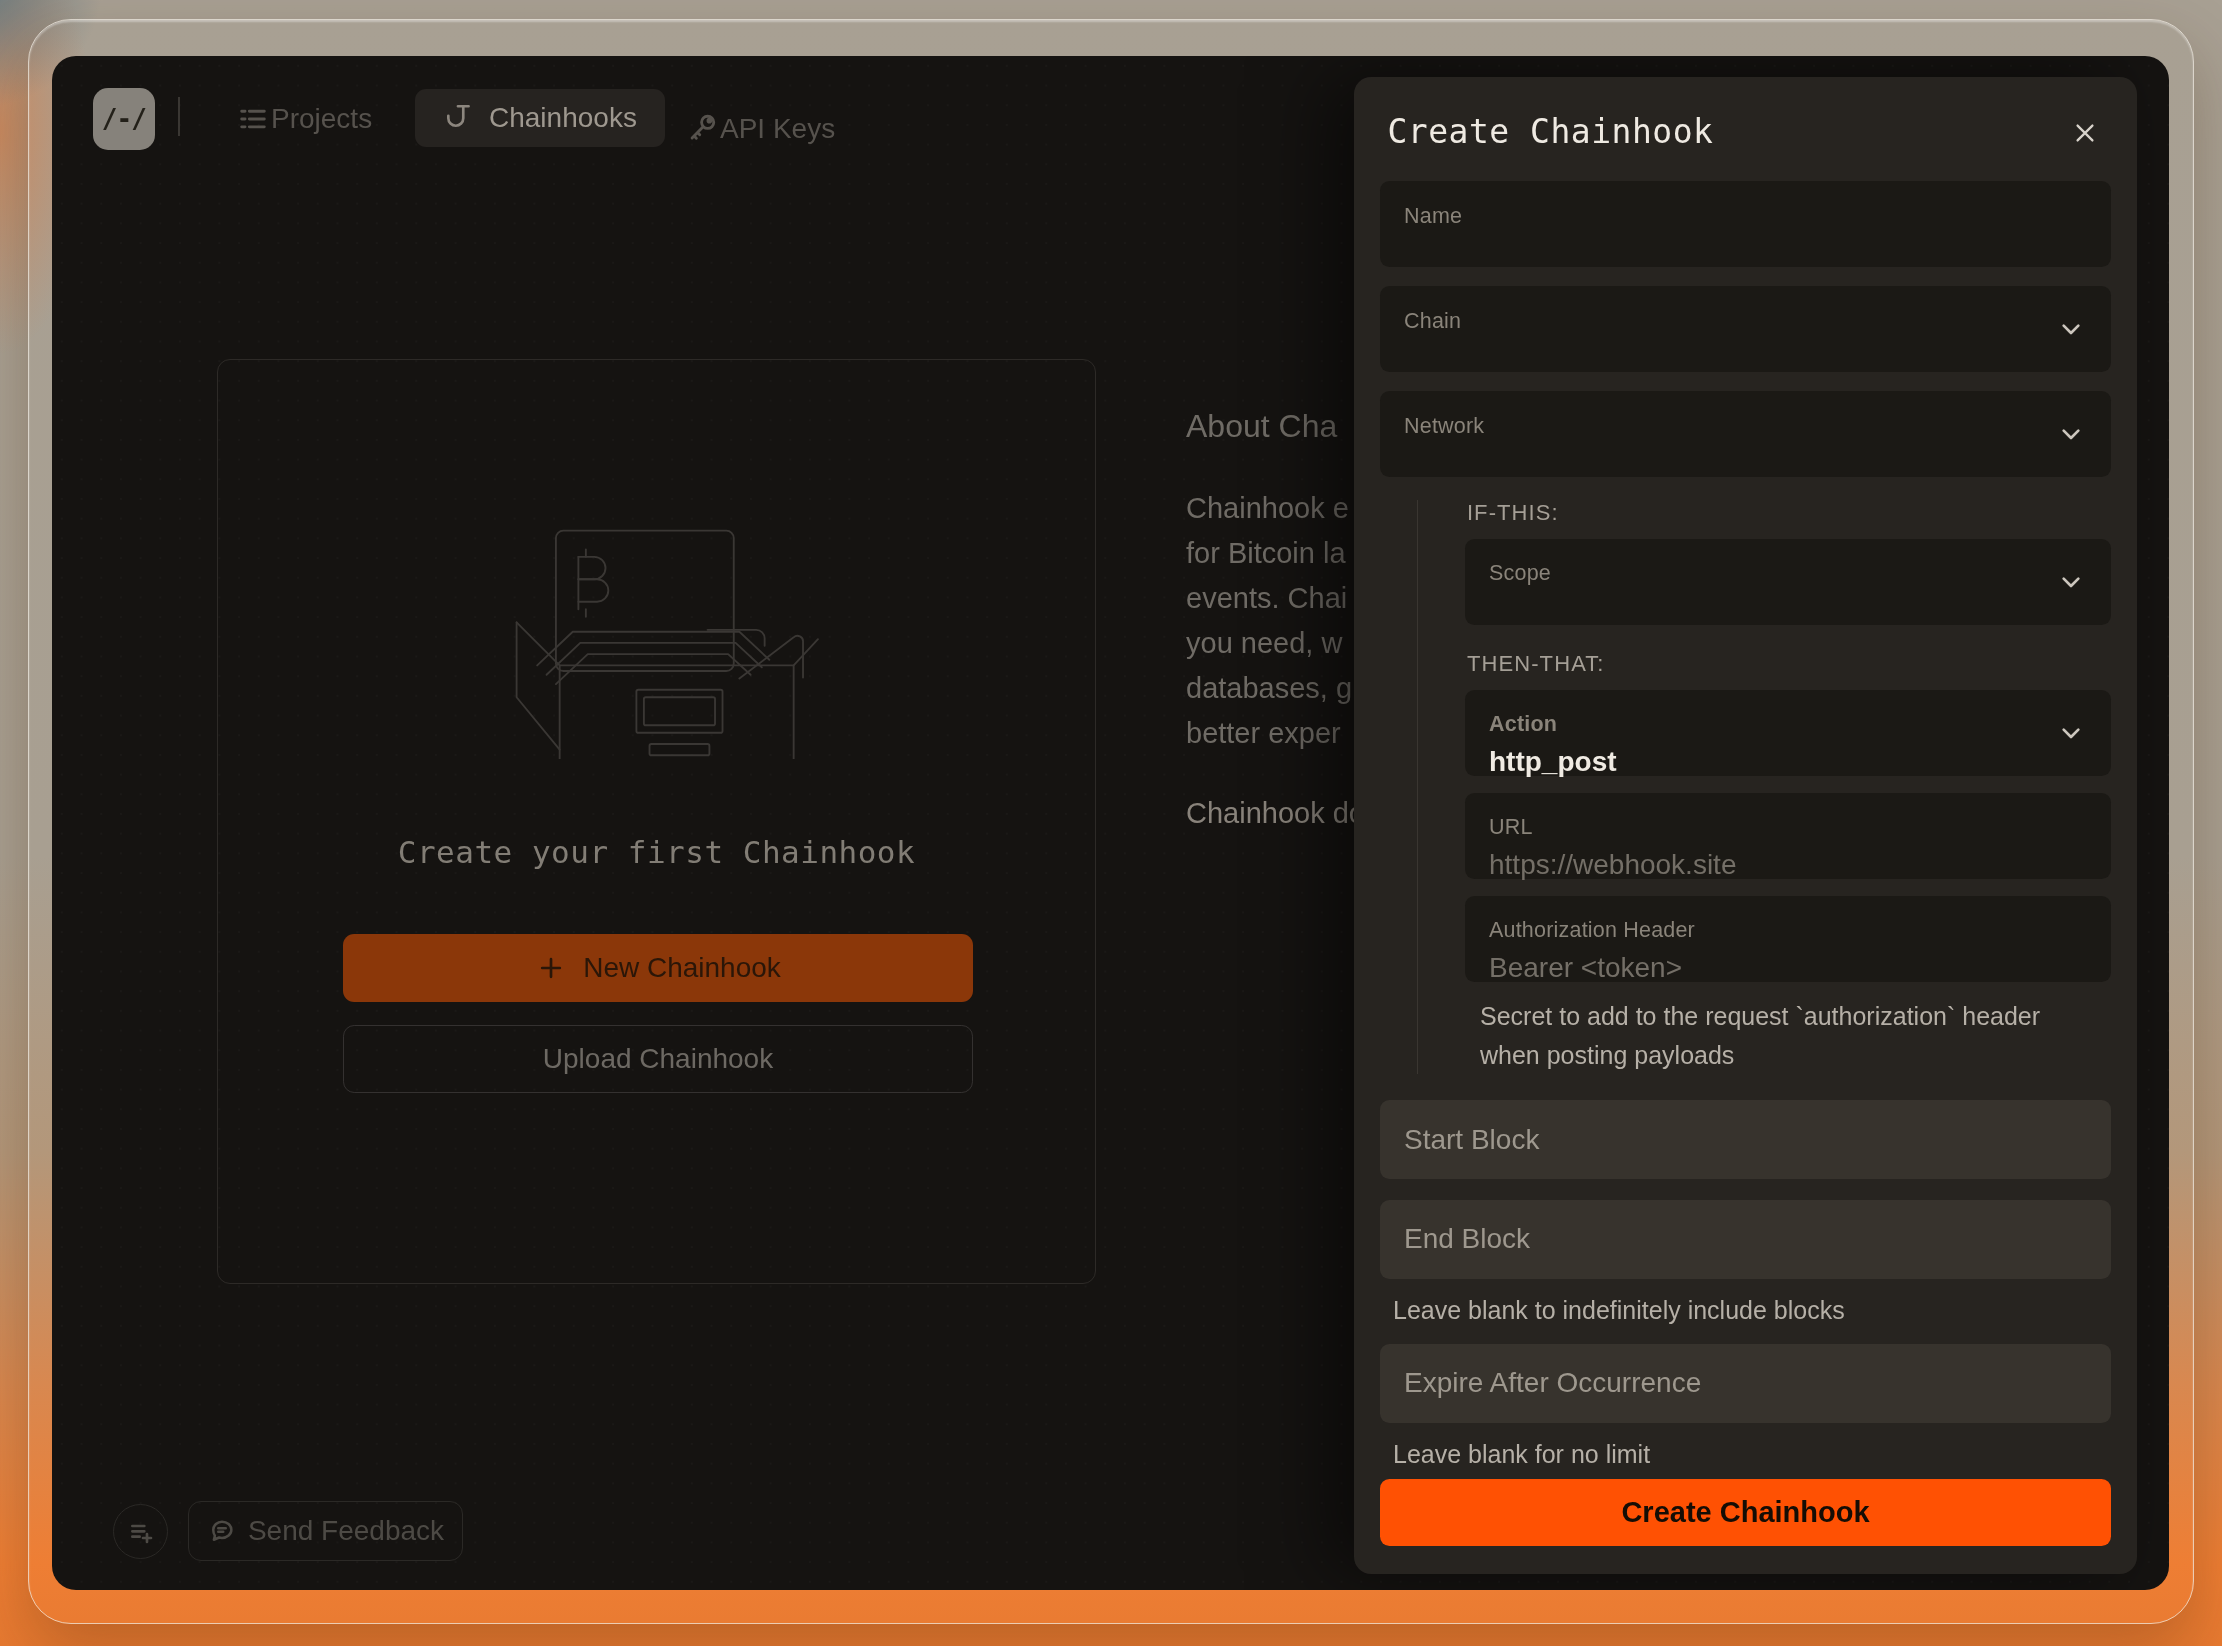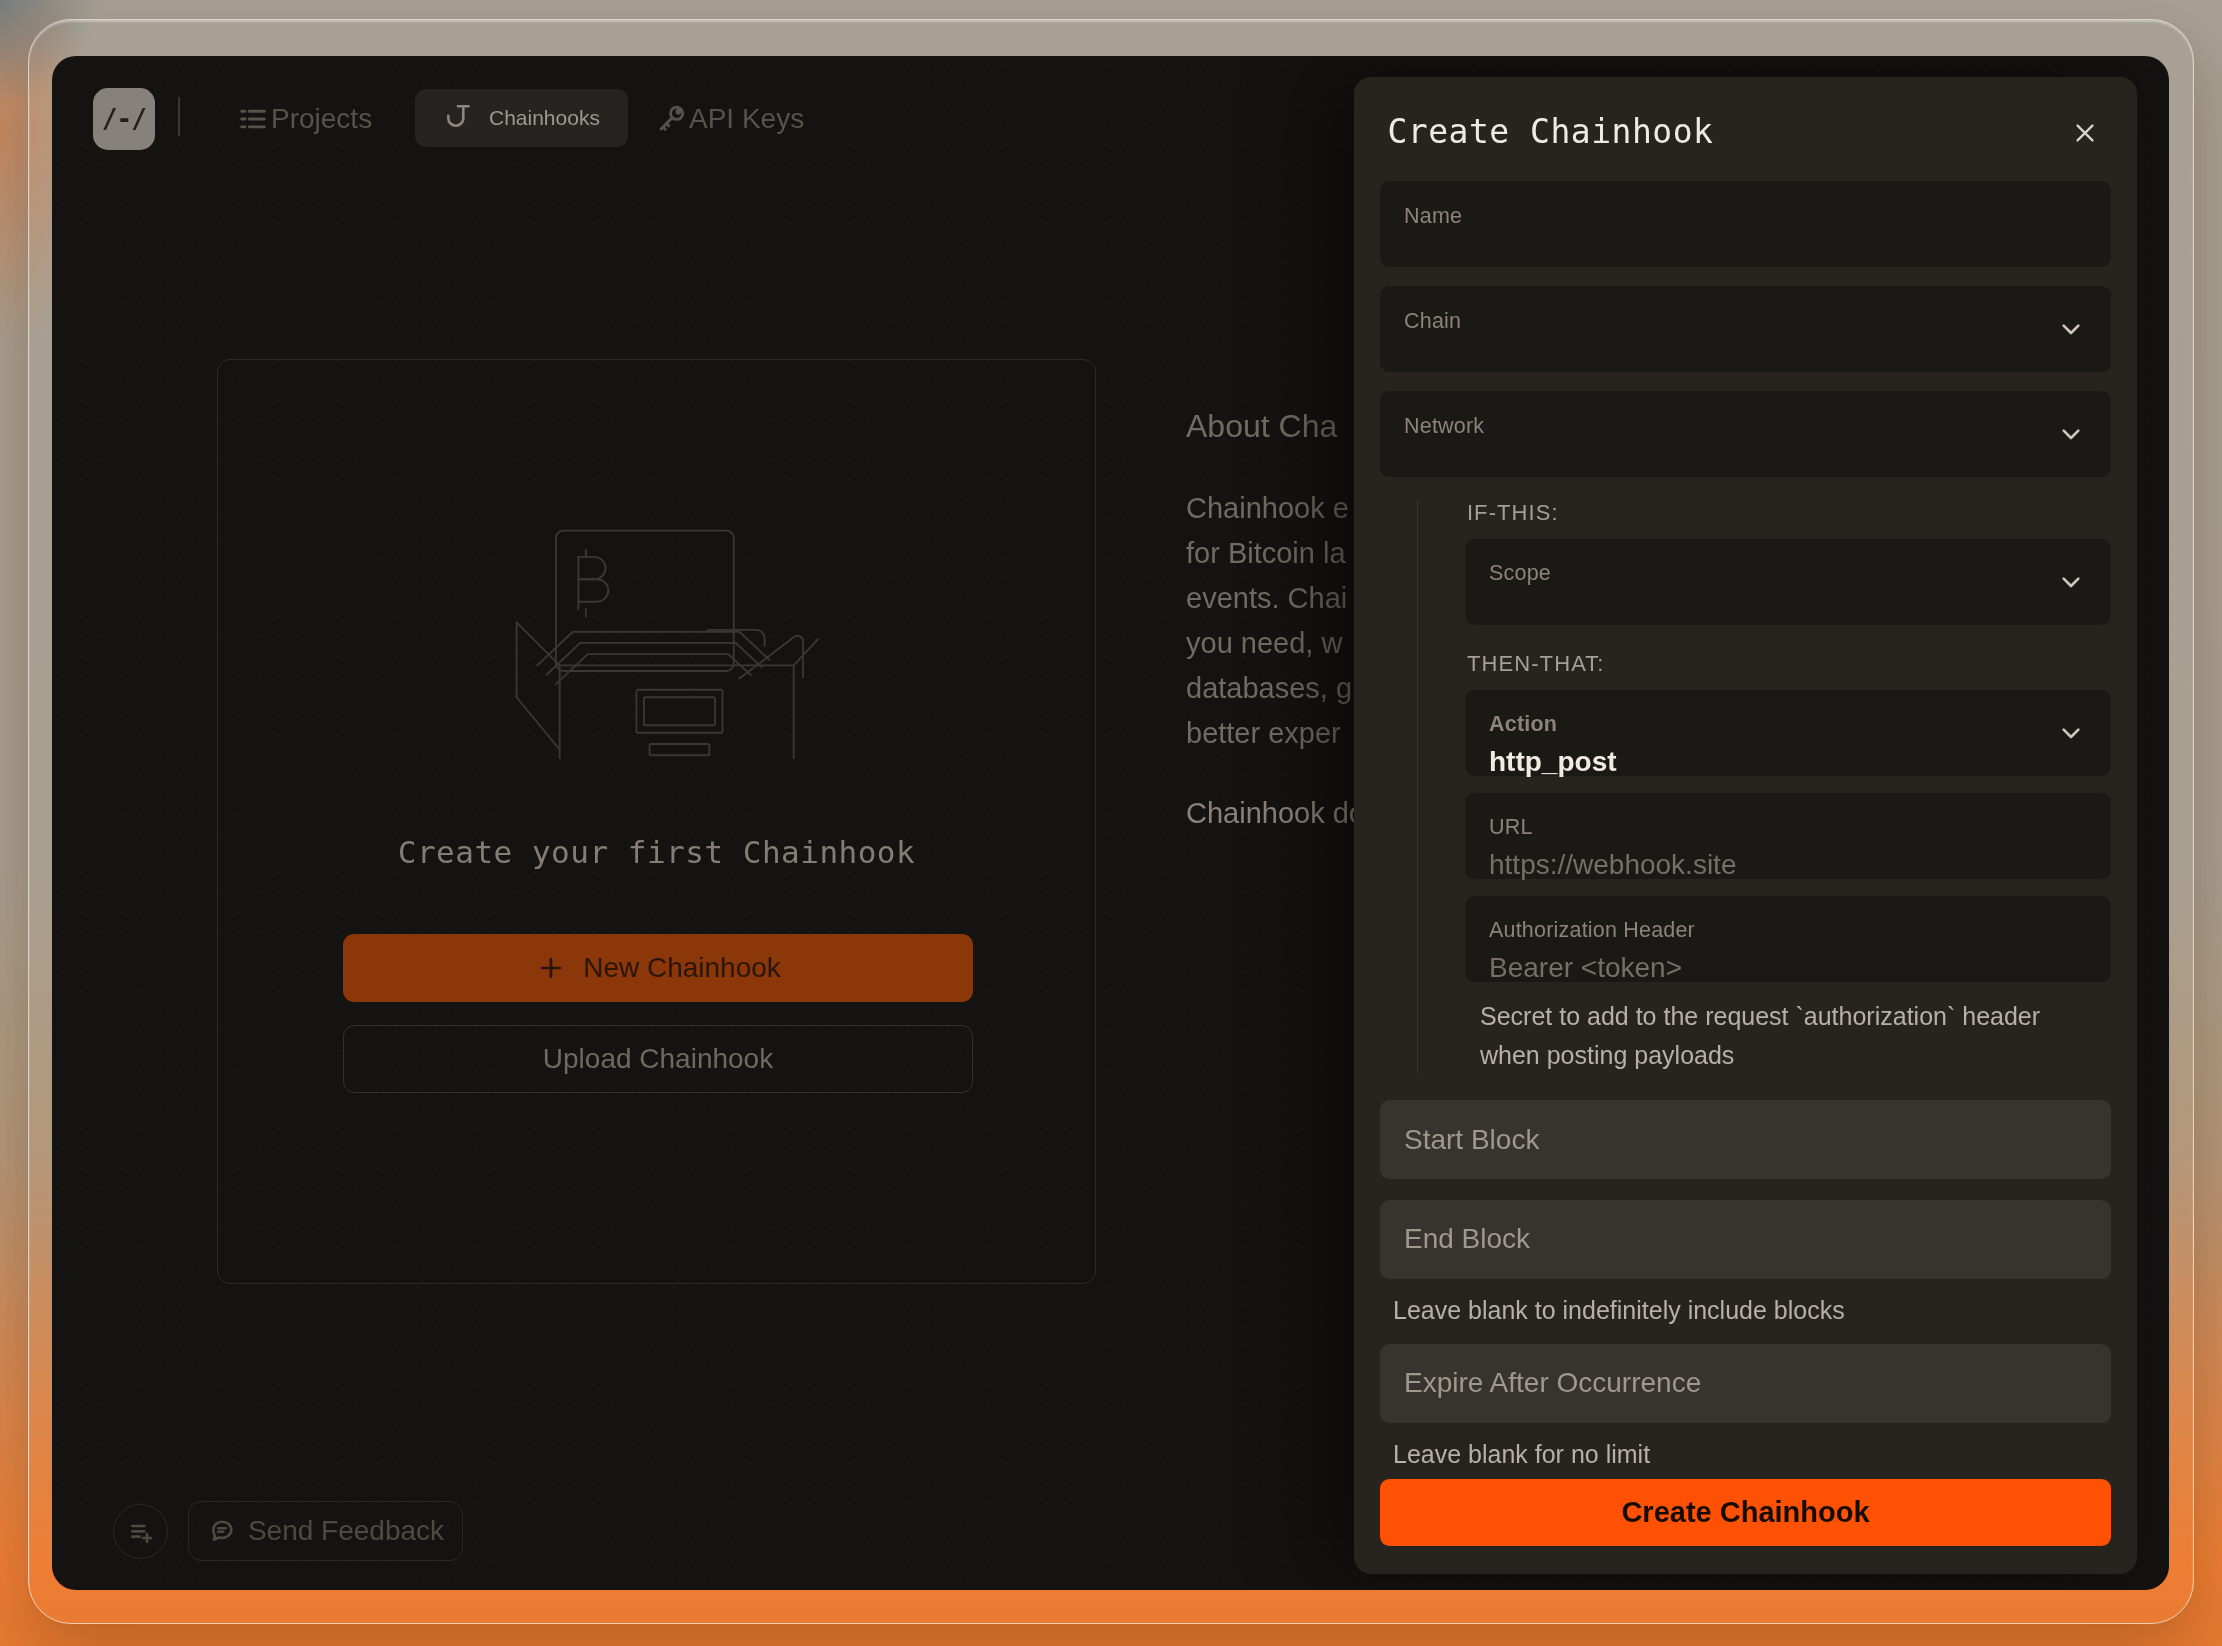--- a/index.html
+++ b/index.html
@@ -25,21 +25,21 @@
   }
   
   .logo{position:absolute;left:41px;top:32px;width:62px;height:62px;border-radius:15px;background:#86827b;
     display:flex;align-items:center;justify-content:center;color:#232019;
     font-family:"DejaVu Sans Mono",monospace;font-size:26px;font-weight:bold;letter-spacing:-0.9px;}
   .nav-divider{position:absolute;left:126px;top:41px;width:1.9px;height:39px;background:#3a3733;}
   .nav-item{position:absolute;top:37px;height:52px;display:flex;align-items:center;gap:1px;
     color:#56524d;font-size:28px;font-weight:500;}
   .nav-item svg{stroke:#56524d;}
   .nav-pill{position:absolute;left:363px;top:33px;height:58px;padding:0 28px;border-radius:11.2px;
-    background:#262320;display:flex;align-items:center;gap:14px;color:#9e988f;font-size:21px;font-weight:500;}
+    background:#262320;display:flex;align-items:center;gap:14px;color:#9e988f;font-size:28px;font-weight:500;}
   .nav-pill svg{stroke:#8c867e;}
   .icon{flex:0 0 auto;display:block;fill:none;stroke-width:2;stroke-linecap:round;stroke-linejoin:round;}
   
   .card{position:absolute;left:165px;top:303px;width:879px;height:925px;border-radius:13px;border:1.4px solid #2d2a27;}
   .illus{position:absolute;left:50%;top:165px;transform:translateX(-50%);}
   .es-title{position:absolute;left:0;right:0;top:474px;text-align:center;color:#827d75;
     font-family:"DejaVu Sans Mono",monospace;font-size:31px;letter-spacing:0.5px;}
   .btn{display:flex;align-items:center;justify-content:center;border-radius:11.2px;cursor:pointer;}
   .btn-new{position:absolute;left:125px;top:574px;width:630px;height:68px;background:#8b3709;
     gap:16px;color:#2a1608;font-size:28px;font-weight:500;}
@@ -104,21 +104,21 @@
       <span>Projects</span>
     </div>
 
     <div class="nav-pill">
       <svg class="icon" width="32" height="32" viewBox="0 0 24 24">
           <path d="M15.2 3.2v9a5.6 5.6 0 0 1-11.2 0v-1.8M11.2 3.2h8"></path>
         </svg>
       <span>Chainhooks</span>
     </div>
 
-    <div class="nav-item" style="left:602px;">
+    <div class="nav-item" style="left:633px;align-items:flex-end;">
       <svg class="icon" width="34" height="34" viewBox="0 0 24 24">
           <circle cx="16" cy="8" r="4.3"></circle>
           <circle cx="17.2" cy="6.8" r="1"></circle>
           <path d="M12.8 11.2L5 19M6.4 17.6l1.6 1.6M8.8 15.2l1.6 1.6"></path>
         </svg>
       <span>API Keys</span>
     </div>
 
     <div class="card">
       <svg class="illus" width="337" height="234" viewBox="0 0 360 250" style="fill:none;stroke:#3a3734;stroke-width:2;stroke-linecap:round;stroke-linejoin:round;">

